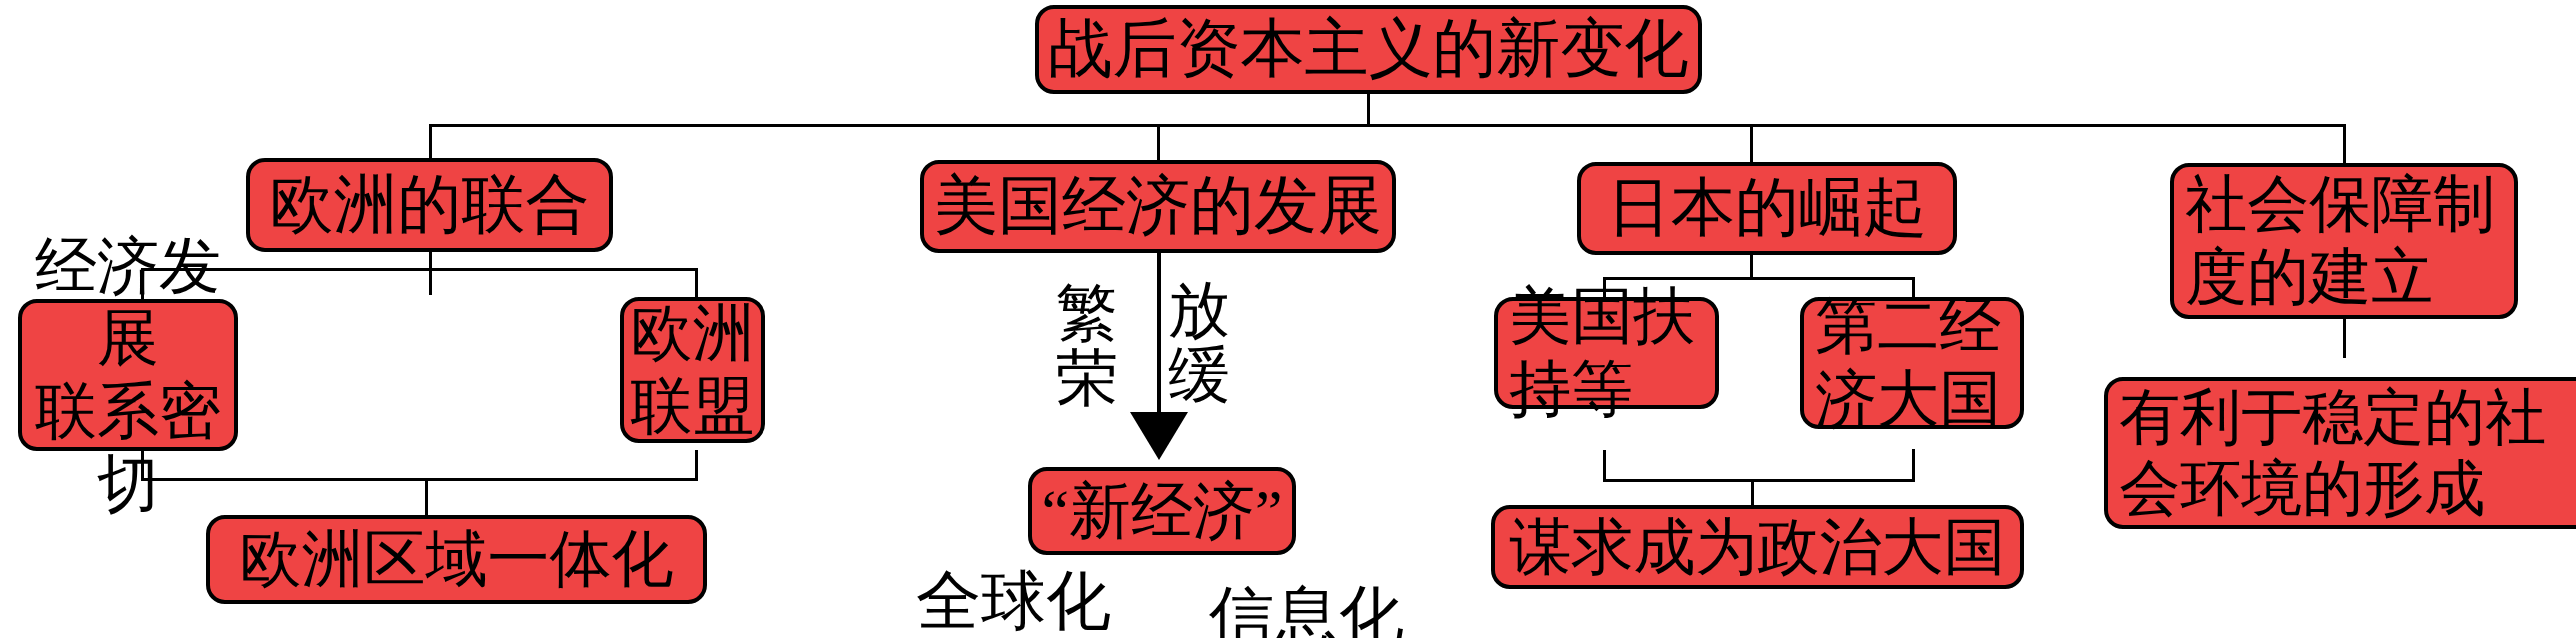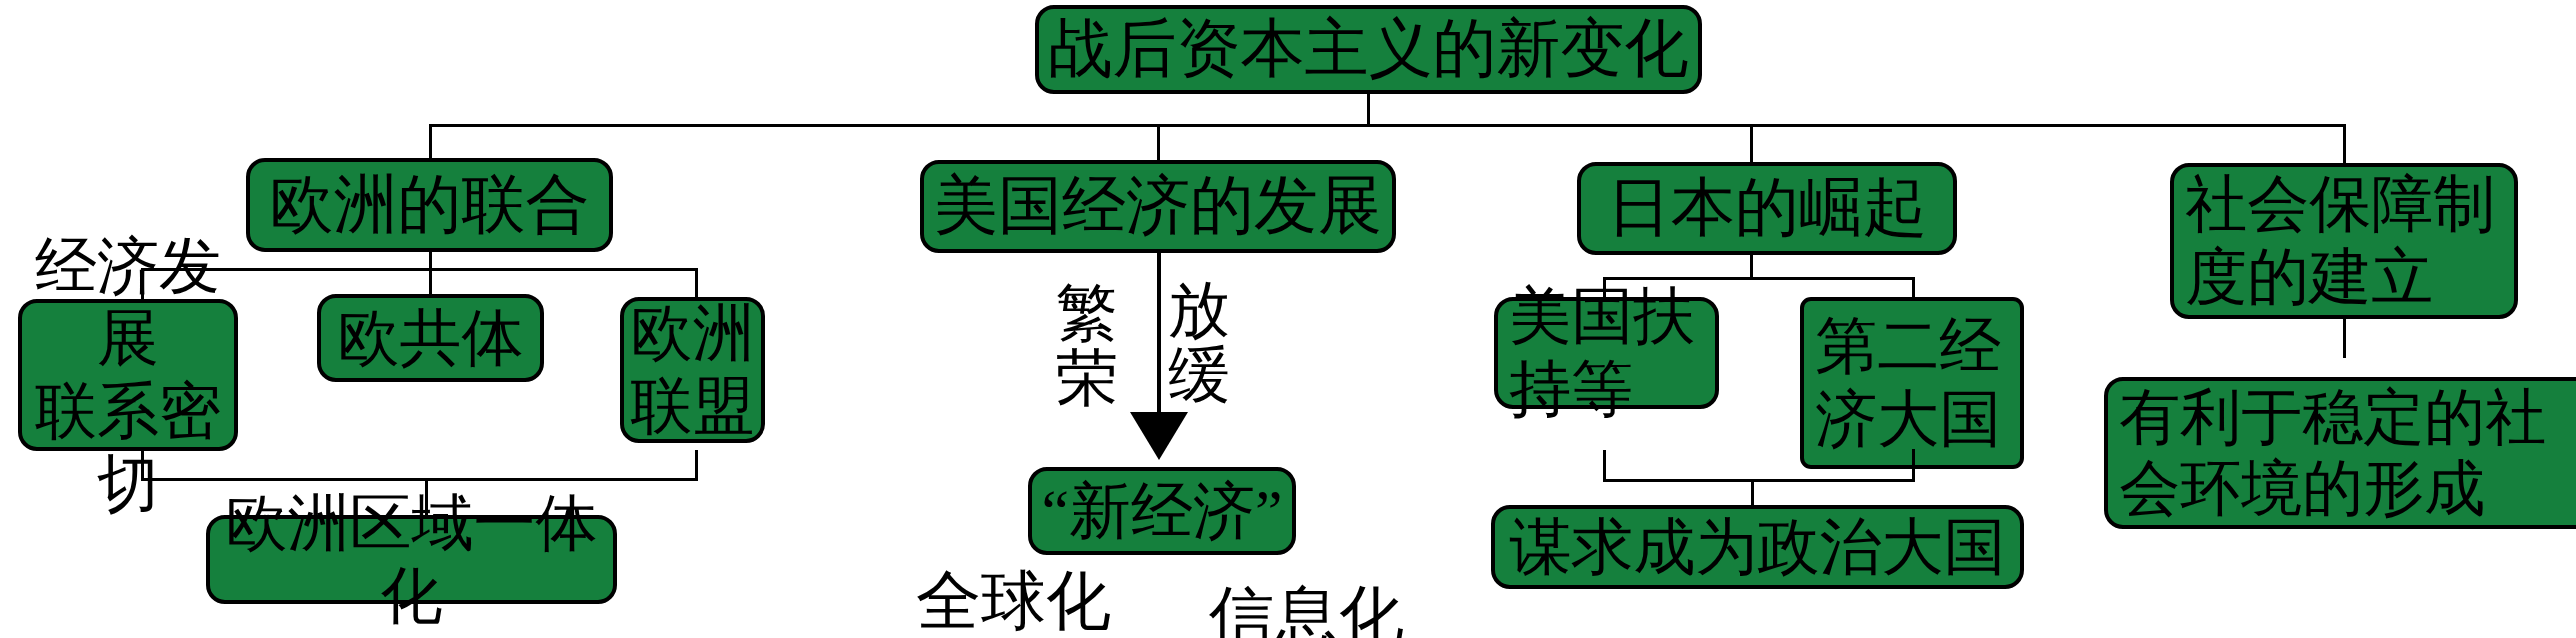--- a/index.html
+++ b/index.html
@@ -1,18 +1,18 @@
 <!DOCTYPE html>
 <html style="font-size:12.8px"><head>
 <meta charset="utf-8">
 <style>
   html,body{margin:0;padding:0;background:#ffffff;}
   #canvas{position:relative;width:2576px;height:639px;background:#ffffff;overflow:hidden;
           font-family:"Liberation Serif","DejaVu Serif",serif;color:#000;}
-  .node{position:absolute;border:4px solid #000;border-radius:19px;background:#15803d;
+  .node{position:absolute;border:4px solid #000;border-radius:19px;background:#ef4444;
         display:flex;align-items:center;justify-content:center;text-align:center;
         white-space:pre-line;font-size:62px;line-height:1.17;box-sizing:border-box;}
   .node.left{justify-content:flex-start;text-align:left;padding:0 11.2px;}
   .plain{position:absolute;white-space:pre-line;font-size:65px;line-height:1.05;text-align:center;}
   .h{position:absolute;height:3.2px;background:#000;}
   .v{position:absolute;width:3.2px;background:#000;}
   .tri{position:absolute;width:0;height:0;border-left:29px solid transparent;
        border-right:29px solid transparent;border-top:48px solid #000;}
 </style>
 </head>
@@ -30,50 +30,49 @@
   <div class="v" style="left:2343px;top:124px;height:39px;"></div>
 
   <div class="node" style="left:246px;top:158px;width:367px;height:94px;font-size:64px;">欧洲的联合</div>
   <div class="v" style="left:429px;top:252px;height:43px;"></div>
   <div class="h" style="left:141px;top:268px;width:557px;"></div>
   <div class="v" style="left:141px;top:268px;height:32px;"></div>
   <div class="v" style="left:695px;top:268px;height:29.5px;"></div>
 
   <div class="node" style="left:18px;top:299px;width:220px;height:152px;">经济发展
 联系密切</div>
-  <div class="node" style="left:317px;top:294px;width:227px;height:88px;">欧共体</div>
   <div class="node" style="left:620px;top:297px;width:145px;height:146px;">欧洲
 联盟</div>
 
   <div class="v" style="left:141px;top:451px;height:29px;"></div>
   <div class="v" style="left:695px;top:450px;height:29.5px;"></div>
   <div class="h" style="left:141px;top:478px;width:557px;"></div>
   <div class="v" style="left:425px;top:478px;height:38px;"></div>
-  <div class="node" style="left:206px;top:515px;width:411px;height:89px;">欧洲区域一体化</div>
+  <div class="node" style="left:206px;top:515px;width:501px;height:89px;">欧洲区域一体化</div>
 
   <div class="node" style="left:920px;top:160px;width:476px;height:93px;font-size:64px;">美国经济的发展</div>
   <div class="v" style="left:1157px;top:253px;height:161px;width:4px;"></div>
   <div class="tri" style="left:1130px;top:412px;"></div>
   <div class="plain" style="left:1055px;top:281px;width:64px;font-size:62px;">繁
 荣</div>
   <div class="plain" style="left:1167px;top:278px;width:64px;font-size:62px;">放
 缓</div>
   <div class="node" style="left:1028px;top:467px;width:268px;height:88px;font-size:62px;">“新经济”</div>
   <div class="plain" style="left:916px;top:567px;">全球化</div>
   <div class="plain" style="left:1209px;top:582px;">信息化</div>
 
   <div class="node" style="left:1577px;top:162px;width:380px;height:93px;font-size:64px;">日本的崛起</div>
   <div class="v" style="left:1750px;top:255px;height:23px;"></div>
   <div class="h" style="left:1603px;top:277px;width:312px;"></div>
   <div class="v" style="left:1603px;top:277px;height:21px;"></div>
   <div class="v" style="left:1912px;top:277px;height:21px;"></div>
 
   <div class="node left" style="left:1494px;top:297px;width:225px;height:112px;">美国扶
 持等</div>
-  <div class="node left" style="left:1800px;top:297px;width:224px;height:172px;border-radius:11px;">第二经
+  <div class="node left" style="left:1800px;top:297px;width:224px;height:132px;">第二经
 济大国</div>
 
   <div class="v" style="left:1603px;top:450px;height:29.5px;"></div>
   <div class="v" style="left:1912px;top:449px;height:31px;"></div>
   <div class="h" style="left:1603px;top:479px;width:312px;"></div>
   <div class="v" style="left:1751px;top:479px;height:26px;"></div>
   <div class="node" style="left:1491px;top:505px;width:533px;height:84px;">谋求成为政治大国</div>
 
   <div class="node left" style="left:2170px;top:163px;width:348px;height:156px;">社会保障制
 度的建立</div>

